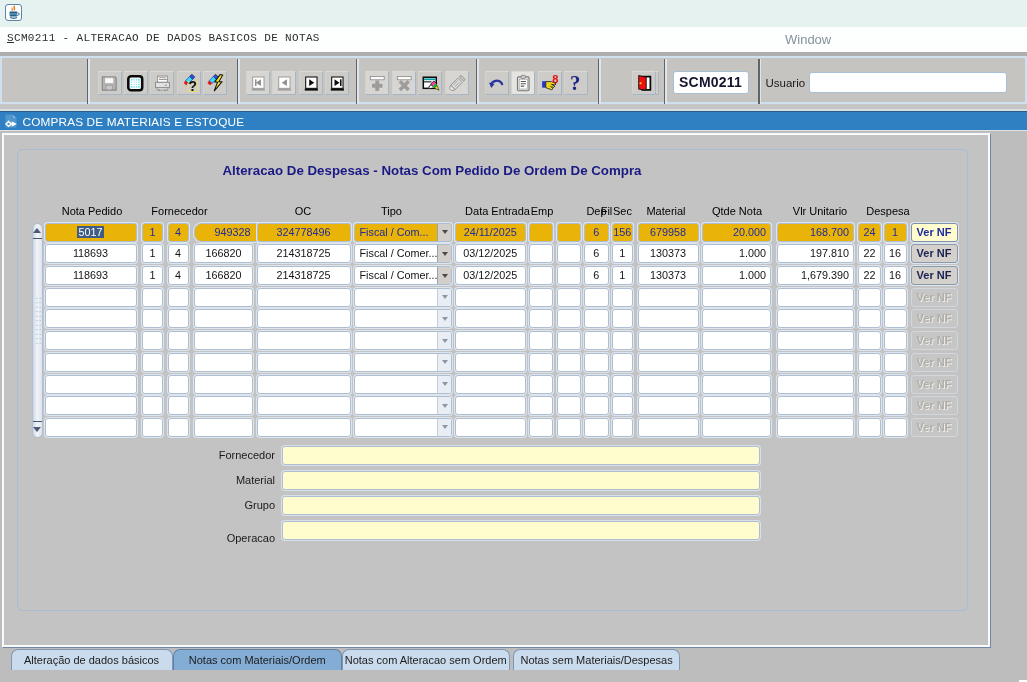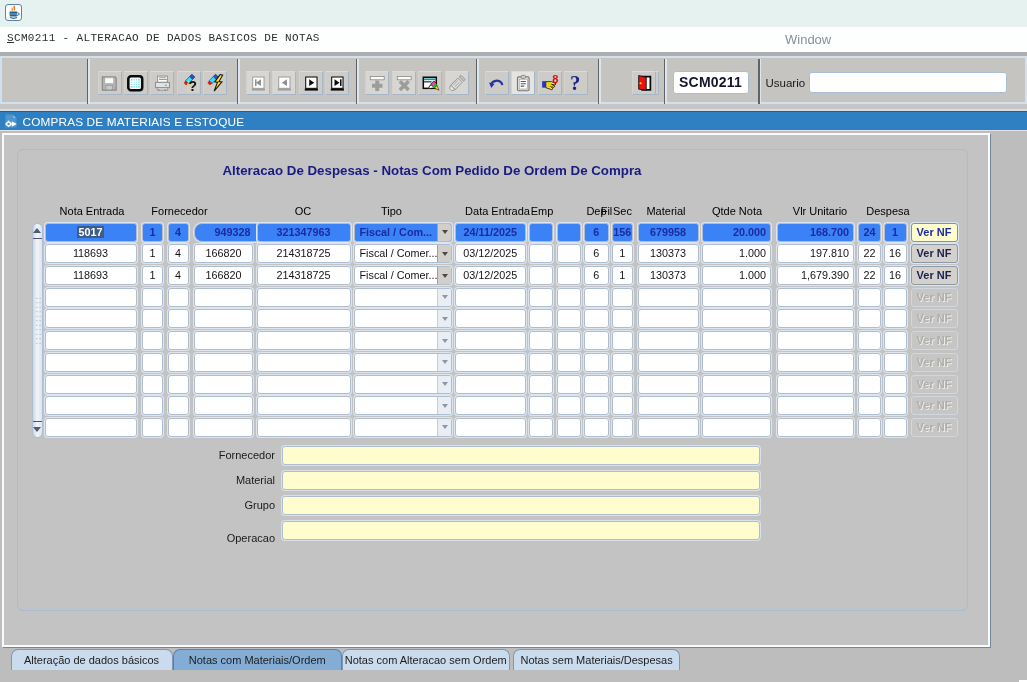--- a/index.html
+++ b/index.html
@@ -31,21 +31,21 @@
 .bluebar { left:0; top:110.8px; width:1027px; height:20.5px; background:#2f80c2; border-top:1.2px solid #2a5d8a; border-bottom:1.6px solid #dde3e9; }
 .bbicon { left:3px; top:112.5px; width:16px; height:16px; }
 .bbtext { left:22.5px; top:114.8px; font-size:11.8px; color:#fff; letter-spacing:0.15px; }
 .panel { left:2px; top:133px; width:988px; height:514px; background:#c3c3c3;
   border:2px solid #f8fafb; box-shadow:1px 1px 0 #7187a3; }
 .fieldset { left:17px; top:148.5px; width:951px; height:462px; border:1px solid #a8bcd4; border-radius:6px; }
 .title { left:182px; top:163px; width:500px; text-align:center; white-space:nowrap; font-size:13.3px; font-weight:bold; color:#1a1a85; }
 .hdr { position:absolute; font-size:11px; color:#000; text-align:center; }
 .cell { position:absolute; height:19px; background:#fff; border:1px solid #aebdd0; border-radius:3px;
   font-size:10.8px; color:#141414; line-height:17px; box-shadow:0 0 0 1px #dde5ee; overflow:hidden; white-space:nowrap; }
-.cell.sel { background:#3b82f6; color:#1b2ba0; font-weight:bold; }
+.cell.sel { background:#eab308; color:#1b2ba0; font-weight:normal; }
 .cell.norm { background:#fff; }
 .cell.empty { background:#fff; }
 .sel .sel { }
 span.sel { background:#3e5c84; color:#fff; padding:0 1px; }
 .dd { display:flex; }
 .ddt { flex:1; padding-left:5px; overflow:hidden; }
 .dda { width:14px; height:17px; background:#d2cfca; border-left:1px solid #98a4b2; display:flex; align-items:center; justify-content:center; }
 .dda.light { background:#e9eef5; border-left:1px solid #c4cedc; }
 .dda .tri { width:0; height:0; border-left:3.5px solid transparent; border-right:3.5px solid transparent; border-top:4.5px solid #4a4a4a; }
 .dda.light .tri { border-top-color:#8c97a6; }
@@ -256,38 +256,38 @@
         <rect x="3.2" y="8.6" width="4.8" height="1" transform="rotate(45 5.6 11)"></rect>
         <rect x="3.2" y="8.6" width="4.8" height="1" transform="rotate(-45 5.6 11)"></rect>
       </g>
       <circle cx="5.6" cy="11" r="1.2" fill="#4e96cc"></circle>
       <path d="M8.7 8.3 l5.2 2.7 -5.2 2.7 Z" fill="#fff"></path>
     </svg></div>
 <div class="abs bbtext">COMPRAS DE MATERIAIS E ESTOQUE</div>
 <div class="abs panel"></div>
 <div class="abs fieldset"></div>
 <div class="abs title">Alteracao De Despesas - Notas Com Pedido De Ordem De Compra</div>
-<div class="hdr" style="left:12px;top:205px;width:160px;">Nota Entrada</div>
+<div class="hdr" style="left:12px;top:205px;width:160px;">Nota Pedido</div>
 <div class="hdr" style="left:99.5px;top:205px;width:160px;">Fornecedor</div>
 <div class="hdr" style="left:223px;top:205px;width:160px;">OC</div>
 <div class="hdr" style="left:311.5px;top:205px;width:160px;">Tipo</div>
 <div class="hdr" style="left:417.5px;top:205px;width:160px;">Data Entrada</div>
 <div class="hdr" style="left:462px;top:205px;width:160px;">Emp</div>
 <div class="hdr" style="left:515px;top:205px;width:183px;">Fil</div>
 <div class="hdr" style="left:516.5px;top:205px;width:160px;">Dep</div>
 <div class="hdr" style="left:542.5px;top:205px;width:160px;">Sec</div>
 <div class="hdr" style="left:586px;top:205px;width:160px;">Material</div>
 <div class="hdr" style="left:657px;top:205px;width:160px;">Qtde Nota</div>
 <div class="hdr" style="left:740px;top:205px;width:160px;">Vlr Unitario</div>
 <div class="hdr" style="left:808px;top:205px;width:160px;">Despesa</div>
 <div class="cell sel" style="left:44.5px;top:222.6px;width:92px;text-align:center;"><span class="sel">5017</span></div>
 <div class="cell sel" style="left:142px;top:222.6px;width:21px;text-align:center;">1</div>
 <div class="cell sel" style="left:167.5px;top:222.6px;width:21px;text-align:center;">4</div>
 <div class="cell sel" style="left:194px;top:222.6px;width:77px;text-align:center;border-radius:8px;">949328</div>
-<div class="cell sel" style="left:256.5px;top:222.6px;width:94px;text-align:center;">321347963</div>
+<div class="cell sel" style="left:256.5px;top:222.6px;width:94px;text-align:center;">324778496</div>
 <div class="cell sel dd" style="left:353.5px;top:222.6px;width:98.5px;">
     <span class="ddt">Fiscal / Com...</span>
     <span class="dda">
       <span class="tri"></span>
     </span>
   </div>
 <div class="cell sel" style="left:455px;top:222.6px;width:70.5px;text-align:center;">24/11/2025</div>
 <div class="cell sel" style="left:528.5px;top:222.6px;width:24.5px;text-align:center;"></div>
 <div class="cell sel" style="left:556.5px;top:222.6px;width:24px;text-align:center;"></div>
 <div class="cell sel" style="left:584px;top:222.6px;width:24.5px;text-align:center;">6</div>

